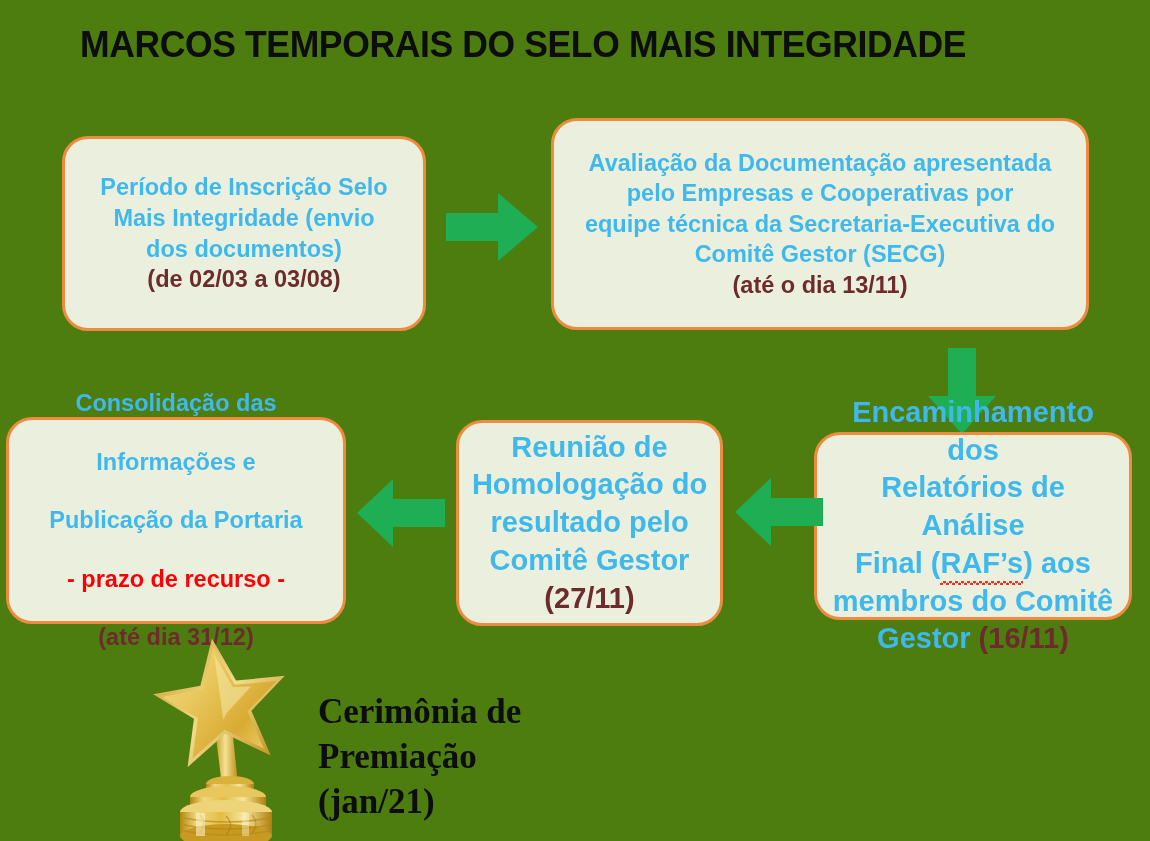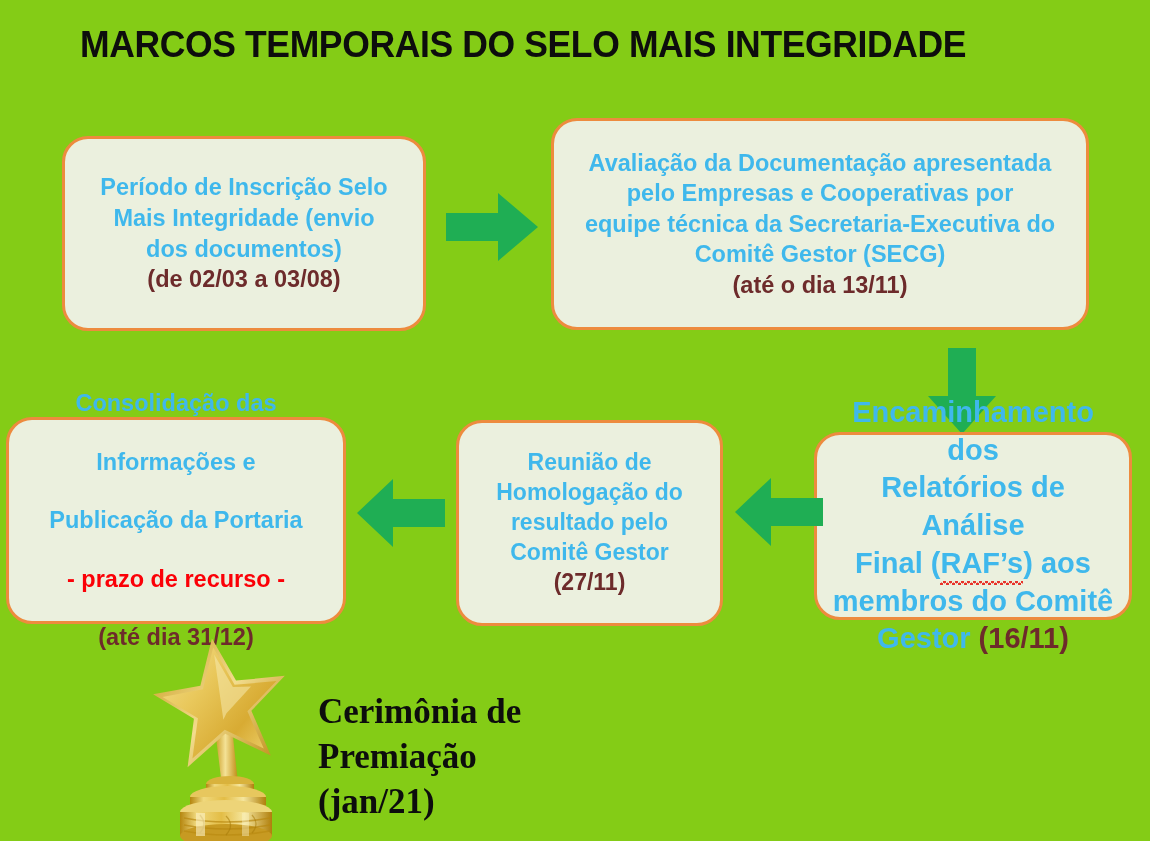--- a/index.html
+++ b/index.html
@@ -8,21 +8,21 @@
     padding: 0;
     background: #ffffff;
   }
   body {
     font-family: "Liberation Sans", "DejaVu Sans", sans-serif;
   }
   #canvas {
     position: relative;
     width: 1150px;
     height: 841px;
-    background: #84cc16;
+    background: #4d7c0f;
     overflow: hidden;
   }
 
   
   .title {
     position: absolute;
     left: 80px;
     top: 24px;
     width: 990px;
     font-family: "Liberation Sans", "DejaVu Sans", sans-serif;
@@ -74,21 +74,21 @@
       radial-gradient(circle at 1.5px 3px, #e8342b 1.4px, rgba(0,0,0,0) 1.6px),
       radial-gradient(circle at 4.5px 1px, #e8342b 1.4px, rgba(0,0,0,0) 1.6px);
     background-size: 6px 4px;
     background-repeat: repeat-x;
   }
 
   
   #box-inscricao    { left: 62px;  top: 136px; width: 364px; height: 195px; font-size: 23.5px; }
   #box-avaliacao    { left: 551px; top: 118px; width: 538px; height: 212px; font-size: 23.5px; }
   #box-encaminha    { left: 814px; top: 432px; width: 318px; height: 188px; font-size: 29px; }
-  #box-reuniao      { left: 456px; top: 420px; width: 267px; height: 206px; font-size: 23px; }
+  #box-reuniao      { left: 456px; top: 420px; width: 267px; height: 206px; font-size: 29px; }
   #box-consolidacao { left: 6px;   top: 417px; width: 340px; height: 207px; font-size: 23.5px; gap: 28px; }
 
   
   .arrow { position: absolute; }
   .arrow svg { display: block; }
 
   #arrow-1 { left: 446px; top: 193px; }
   #arrow-2 { left: 928px; top: 348px; }
   #arrow-3 { left: 735px; top: 478px; }
   #arrow-4 { left: 357px; top: 479px; }

